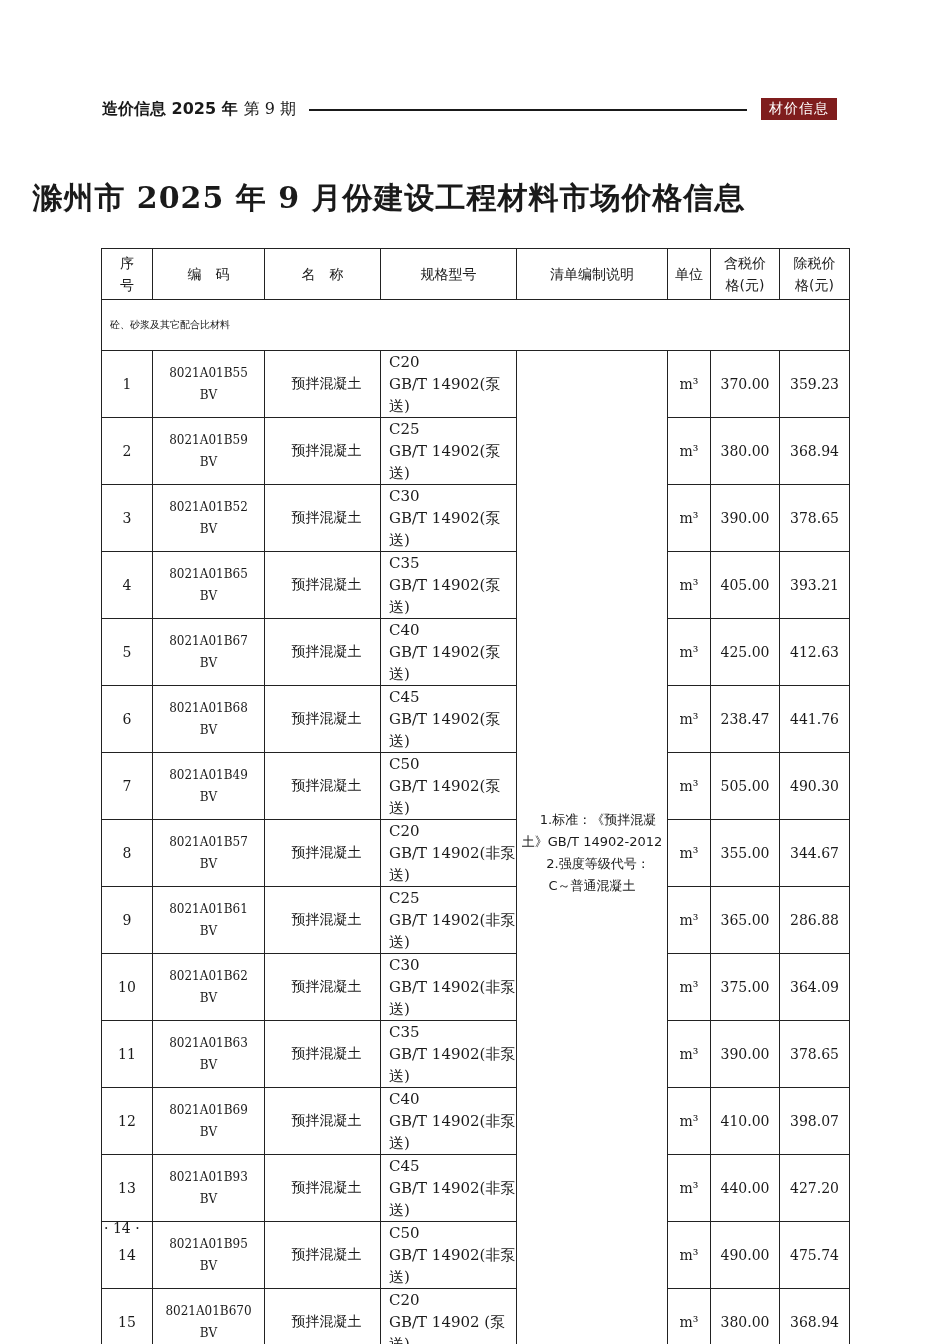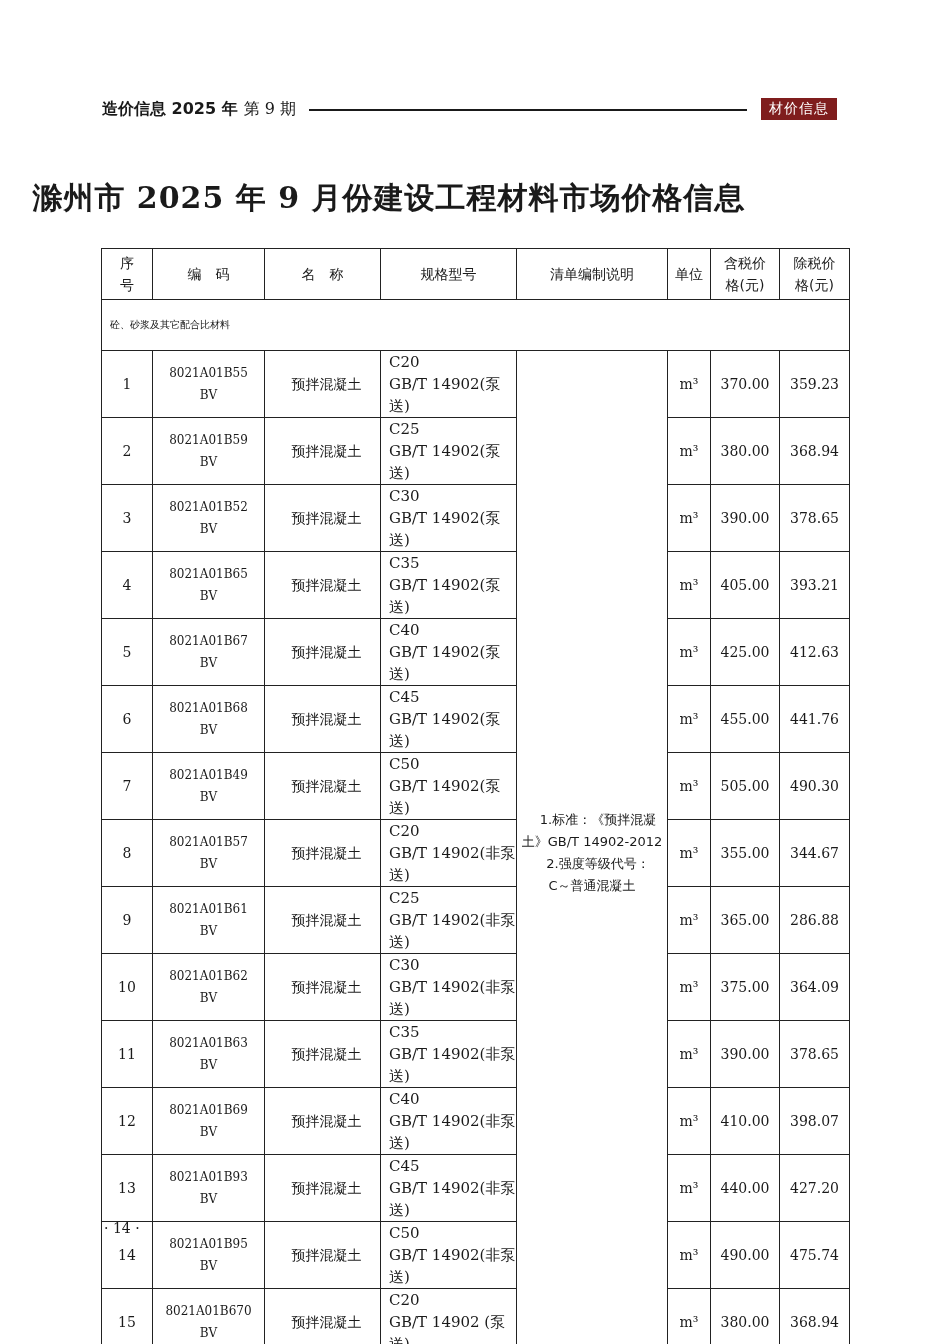--- a/index.html
+++ b/index.html
@@ -18,21 +18,21 @@
   table.price { position: absolute; left: 101px; top: 248px; border-collapse: collapse;
                 width: 748px; table-layout: fixed; }
   table.price td, table.price th { border: 1px solid #222; padding: 0; text-align: center;
                 vertical-align: middle; font-weight: normal; }
   table.price th { height: 50px; font-family: "DejaVu Sans", "Liberation Sans", sans-serif; font-size: 14px; line-height: 22px; }
   .section-row td { height: 50px; text-align: left !important; padding-left: 8px !important;
                     font-family: "DejaVu Sans", "Liberation Sans", sans-serif; font-size: 10px; }
   .data-row td { height: 55px; font-size: 14px; line-height: 22px; }
   td.c-code { font-size: 12px; }
   td.c-name { text-align: right; padding-left: 8px !important;
-              font-family: Liberation Sans, sans-serif; font-size: 14px; }
+              font-family: Liberation Serif, serif; font-size: 14px; }
   td.c-spec { text-align: left !important; padding-left: 8px !important; font-size: 15px; line-height: 22px; }
   td.c-note { text-align: center; padding: 0 4px !important; font-size: 13px; line-height: 22px;
               font-family: "DejaVu Sans", "Liberation Sans", sans-serif; }
   .note-line { display: block; }
   .indent { padding-left: 12px; }
   .page-number { position: absolute; left: 104px; top: 1220px; font-size: 14px; }
 </style>
 </head>
 <body>
 
@@ -123,21 +123,21 @@
         <td>m³</td>
         <td>425.00</td>
         <td>412.63</td>
       </tr>
       <tr class="data-row">
         <td>6</td>
         <td class="c-code"><span>8021A01B68</span><br><span>BV</span></td>
         <td class="c-name">预拌混凝土</td>
         <td class="c-spec"><span>C45</span><br><span>GB/T 14902(泵送)</span></td>
         <td>m³</td>
-        <td>455.00</td>
+        <td>238.47</td>
         <td>441.76</td>
       </tr>
       <tr class="data-row">
         <td>7</td>
         <td class="c-code"><span>8021A01B49</span><br><span>BV</span></td>
         <td class="c-name">预拌混凝土</td>
         <td class="c-spec"><span>C50</span><br><span>GB/T 14902(泵送)</span></td>
         <td>m³</td>
         <td>505.00</td>
         <td>490.30</td>

